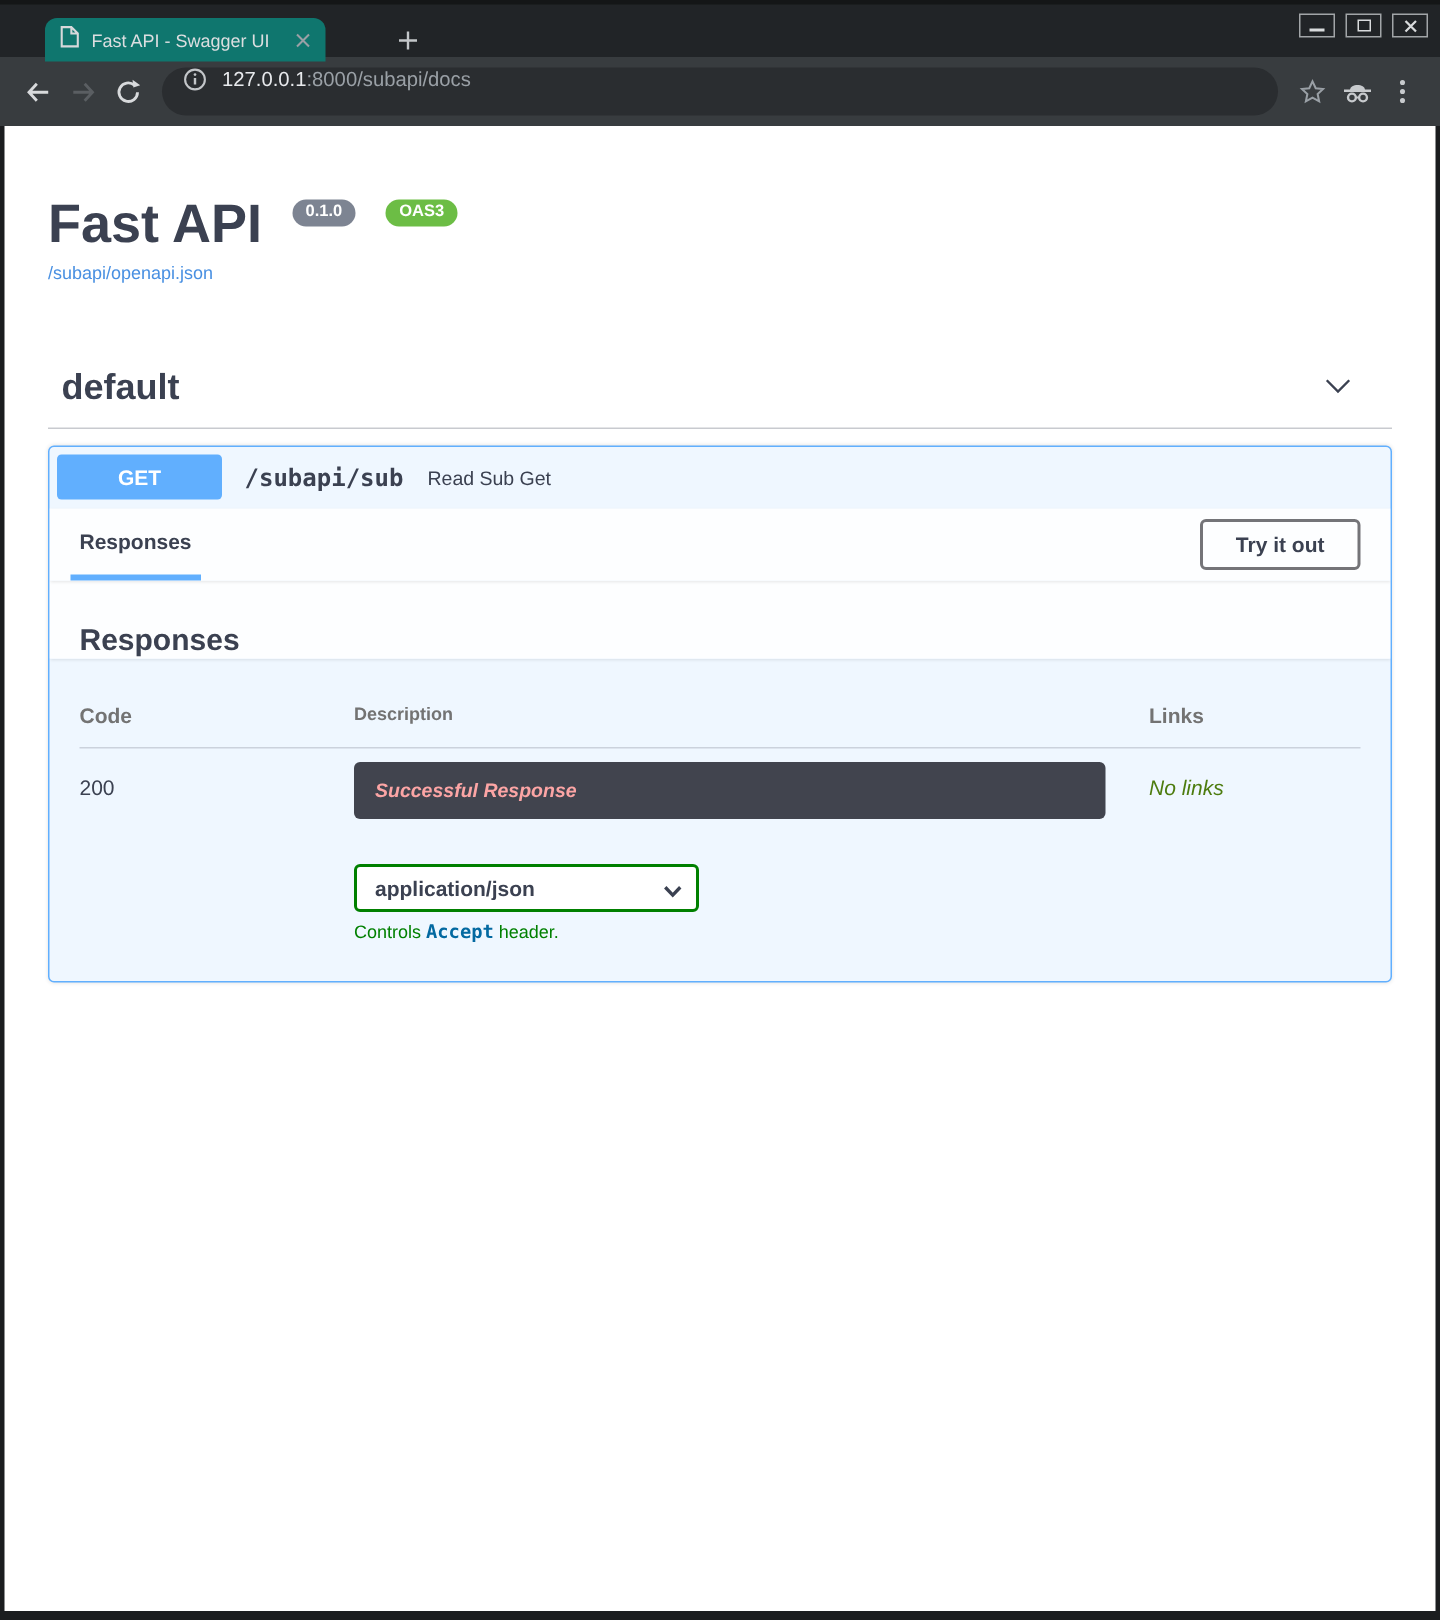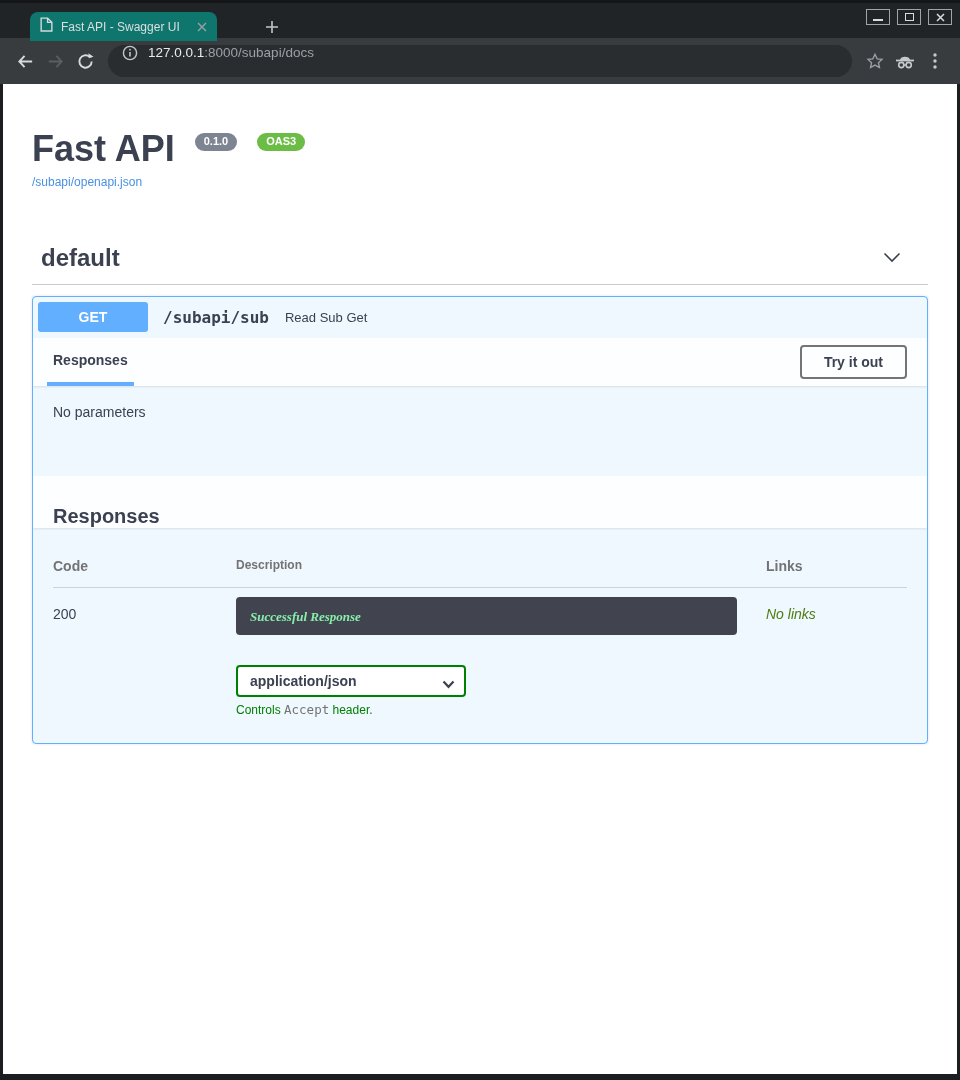--- a/index.html
+++ b/index.html
@@ -62,32 +62,32 @@
                       padding:0 20px; height:52px; font-size:20px; font-weight:700; color:#3b4151; }
 
   .responses-body { padding:30px 20px 26px 20px; }
   .tbl-head, .tbl-row { display:grid; grid-template-columns:183px 530px 1fr; }
   .tbl-head { border-bottom:1px solid rgba(59,65,81,.2); padding-bottom:13px; }
   .col-label { font-weight:700; color:#737373; font-size:14px; }
   .col-label.small { font-size:12px; }
   .tbl-row { padding-top:9px; align-items:start; }
   .code-cell { font-size:14px; color:#3b4151; padding-top:9px; }
   .desc-box { background:#41444e; border-radius:4px; padding:10px 14px; width:501px; }
-  .desc-text { font-family:Liberation Serif, serif; font-style:italic; font-weight:700; font-size:13px; color:#86efac; }
+  .desc-text { font-family:Liberation Sans, sans-serif; font-style:italic; font-weight:700; font-size:13px; color:#fca5a5; }
   .links-cell { font-size:14px; font-style:italic; color:#4d7c0f; padding-top:9px; }
 
   .media-section { margin-top:30px; }
   .select-wrap { position:relative; width:230px; }
   .media-select { width:100%; height:32px; appearance:none; -webkit-appearance:none; -moz-appearance:none;
                   background:#fff; border:2px solid #008000; border-radius:4px; font-weight:700; font-size:14px;
                   color:#3b4151; padding:0 34px 0 12px; font-family:inherit; cursor:pointer; }
   .select-chevron { position:absolute; right:11px; top:10px; pointer-events:none; }
   .accept-note { margin-top:5px; font-size:12px; color:#008000; }
   .accept-note span { white-space:pre; }
-  .accept-code { font-family:"DejaVu Sans Mono", monospace; font-size:12.5px; color:#737373; }
+  .accept-code { font-family:"DejaVu Sans Mono", monospace; font-size:12.5px; color:#0369a1;font-weight:bold; }
 </style>
 </head>
 <body>
 
 <div class="window">
 
   <div class="titlebar">
     <div class="tab">
       <span>
         <svg width="13" height="15" viewBox="0 0 12 14">
@@ -196,23 +196,20 @@
           <button class="method-btn">GET</button>
           <span class="op-path">/subapi/sub</span>
           <span class="op-desc">Read Sub Get</span>
         </div>
 
         <div class="section-header">
           <span class="tab-item">Responses</span>
           <button class="try-btn">Try it out</button>
         </div>
 
-        <div class="params-body">
-          <span>No parameters</span>
-        </div>
 
         <div class="responses-header">
           <span>Responses</span>
         </div>
 
         <div class="responses-body">
           <div class="tbl-head">
             <span class="col-label">Code</span>
             <span class="col-label small">Description</span>
             <span class="col-label">Links</span>

